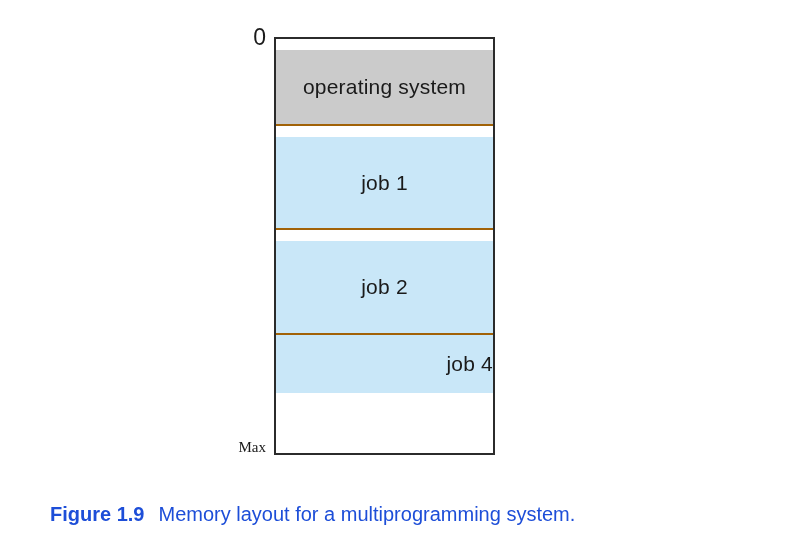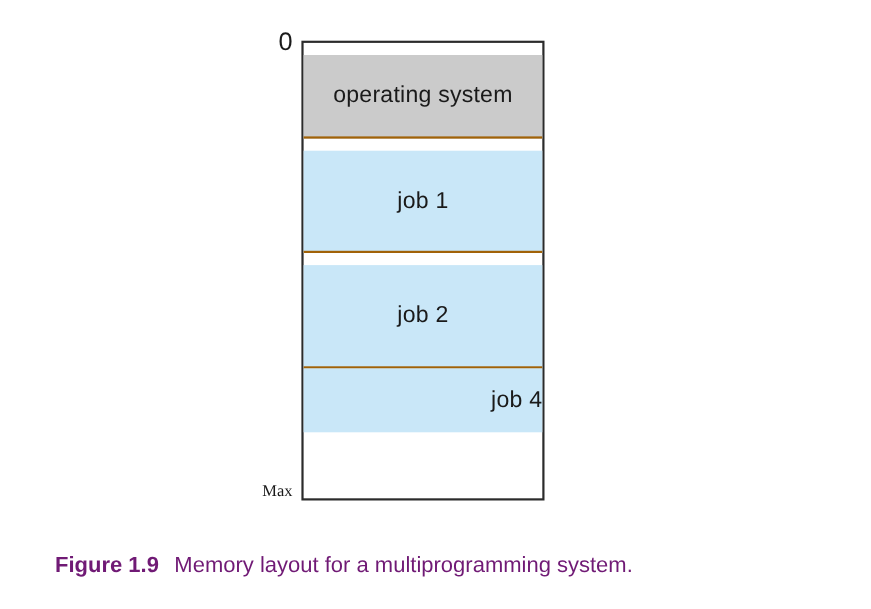--- a/index.html
+++ b/index.html
@@ -60,21 +60,21 @@
     top: 439px;
     font-size: 15px;
     font-family: Liberation Serif, serif;
   }
   .caption {
     position: absolute;
     left: 50px;
     top: 503px;
     font-size: 20px;
     white-space: nowrap;
-    color: #701a75;
+    color: #1d4ed8;
   }
   .caption-label {
     font-weight: bold;
     margin-right: 14px;
   }
 </style>
 </head>
 <body>
 
 <div class="figure-canvas">

